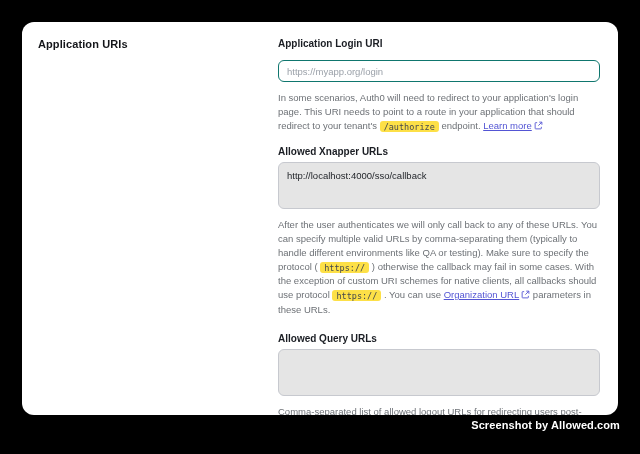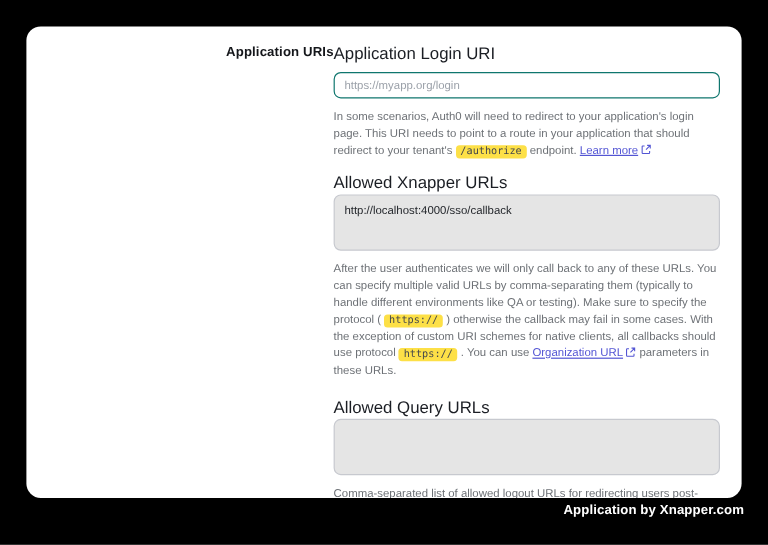--- a/index.html
+++ b/index.html
@@ -15,31 +15,31 @@
     position: absolute;
     left: 22px; top: 22px;
     width: 596px; height: 393px;
     background: #ffffff;
     border-radius: 12px;
     display: flex;
     padding: 16px 18px 0 16px;
     overflow: hidden;
     box-shadow: 0 6px 18px rgba(0,0,0,0.45);
   }
-  .left-col { width: 240px; flex-shrink: 0; text-align: right; }
+  .left-col { width: 240px; flex-shrink: 0; }
   .right-col { flex: 1; min-width: 0; }
   .section-label {
     font-size: 11px;
     font-weight: bold;
     color: #14161a;
     letter-spacing: 0.1px;
   }
   .field-label {
-    font-size: 14px;
-    font-weight: normal;
+    font-size: 10px;
+    font-weight: bold;
     color: #1b1e24;
     line-height: 12px;
   }
   .text-input {
     display: block;
     width: 100%;
     height: 22px;
     margin-top: 10px;
     padding: 0 8px;
     border: 1px solid #0f766e;
@@ -128,13 +128,13 @@
             <path d="M7 1.5h3.5V5M10.2 1.8 5.8 6.2" stroke="currentColor" stroke-width="1.2"></path>
           </svg></span> parameters in these URLs.</p>
 
     <div class="field-label mt-sec-lg">Allowed Query URLs</div>
     <textarea class="url-area" style=""></textarea>
     <p class="help">Comma-separated list of allowed logout URLs for redirecting users post-logout. You can use wildcards at the subdomain level (  ). Query strings</p>
 
   </div>
 </div>
 
-<div class="watermark">Application by Xnapper.com</div>
+<div class="watermark">Screenshot by Allowed.com</div>
 
 </body></html>

